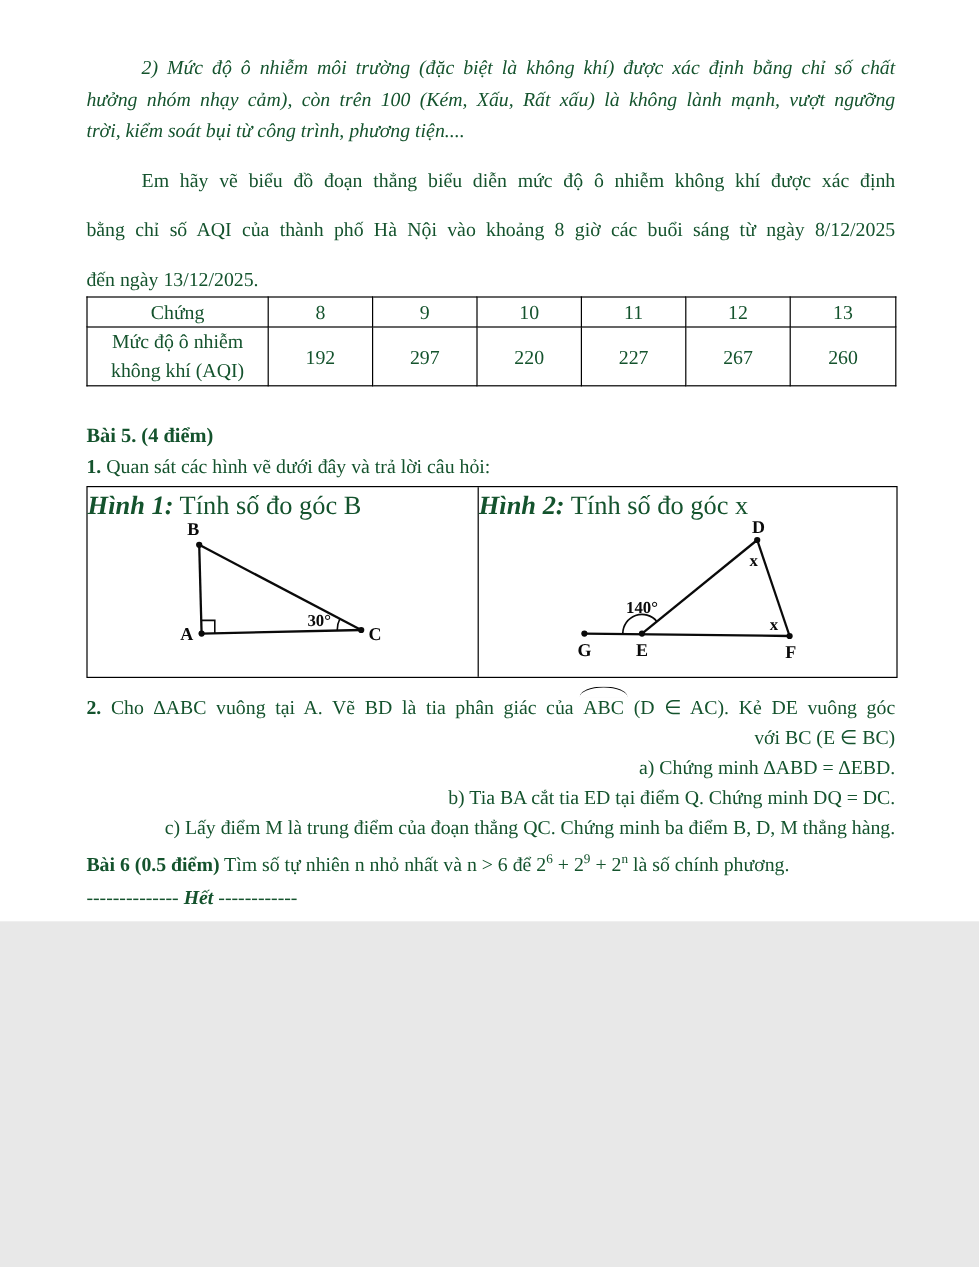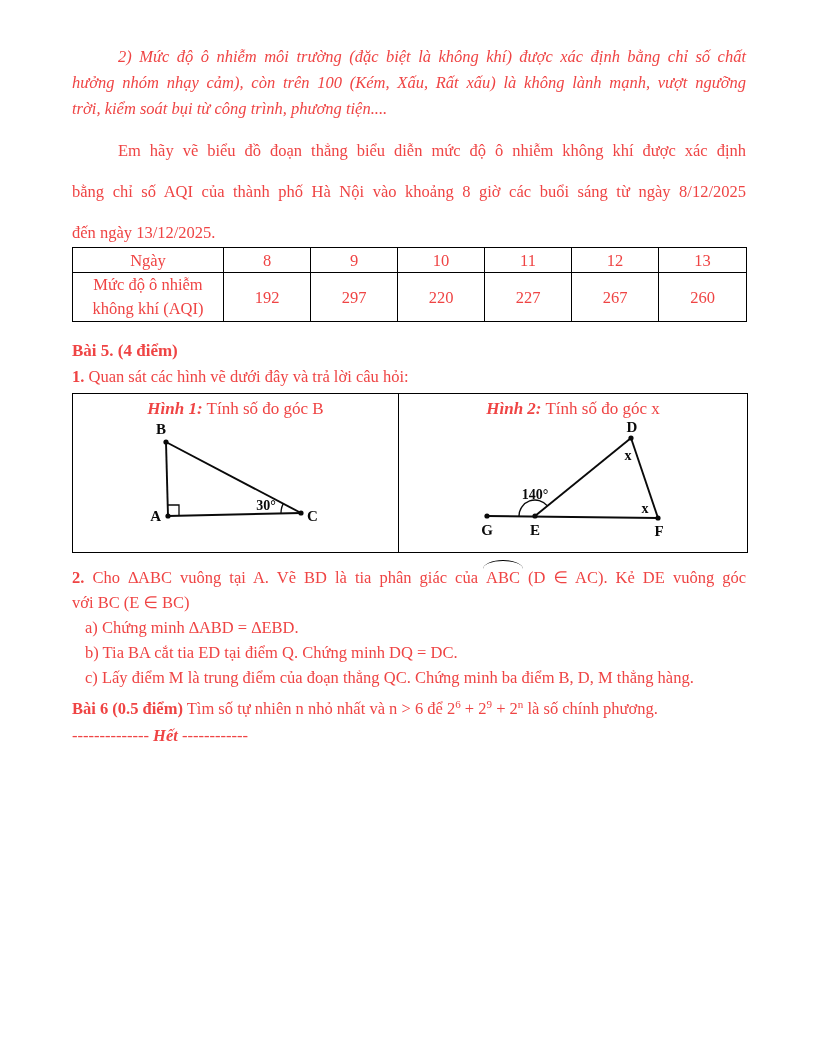--- a/index.html
+++ b/index.html
@@ -1,54 +1,54 @@
 <!DOCTYPE html>
 <html><head>
 <meta charset="utf-8">
 <style>
   html,body { margin:0; padding:0; background:#e8e8e8; }
   .page {
-    width:816px; height:1056px; margin:0 auto; background:#ffffff;
-    font-family:"Liberation Serif", serif; color:#ef4444;
+    width:816px; height:768px; margin:0 auto; background:#ffffff;
+    font-family:"Liberation Serif", serif; color:#14532d;
     box-sizing:border-box; padding:44px 70px 0 72px;
     font-size:16.5px; position:relative; overflow:hidden;
   }
   
   .pline { line-height:26px; white-space:nowrap; }
   .jline { white-space:normal; text-align:justify; text-align-last:justify; }
   .p1 .pline { font-style:italic; line-height:26px; }
   .p1 .first { text-indent:46px; }
   .p2 .pline { line-height:25px;margin-top:16px; }
   .p2 .first { text-indent:46px; }
 
   
   table.aqi { border-collapse:collapse; table-layout:fixed; width:674px; margin-top:2px; }
   table.aqi td { border:1.6px solid #000; text-align:center; padding:0; line-height:23px; }
   table.aqi tr.hrow td { height:24px; }
   table.aqi tr.drow td { height:47px; }
   .rowlabel div { line-height:24px; }
 
-  .bai5-heading { font-weight:bold; margin-top:16px; line-height:26px; font-size:17px; }
+  .bai5-heading { font-weight:bold; margin-top:28px; line-height:26px; font-size:17px; }
   .q1line { line-height:26px; }
   b.inb { font-weight:bold; }
 
   
   .figbox { margin-top:3px; width:674px; height:158px; border:1.6px solid #000; display:flex; box-sizing:content-box; }
   .figcell { position:relative; height:100%; }
   .figcell.left  { width:325px; border-right:1.6px solid #000; }
   .figcell.right { flex:1; }
-  .fig-title { text-align:center; line-height:25px; margin-top:2px; font-size:17px; }
+  .fig-title { text-align:left; line-height:25px; margin-top:2px; font-size:22px; }
   .fig-title .tb { font-weight:bold; font-style:italic; }
   .figsvg { position:absolute; left:0; top:25px; }
   svg text { font-family:"Liberation Serif", serif; font-weight:bold; font-size:15px; fill:#0a0a0a; }
   svg text.ang { font-size:14px; }
 
   
   .q2 { margin-top:12px; }
-  .q2 .pline { line-height:25px; }
+  .q2 .pline { line-height:25px;text-align:right; }
   .q2 .sub { padding-left:13px; }
   .hat { position:relative; display:inline-block; }
   .hat::before {
     content:""; position:absolute; left:-3px; right:-3px; top:-5px; height:8px;
     border-top:1.6px solid #000;
     border-radius:50% 50% 0 0 / 100% 100% 0 0;
   }
 
   .bai6 { margin-top:5px; line-height:28px; }
   .bai6 sup { font-size:11px; line-height:0; }
@@ -77,21 +77,21 @@
       <col style="width:151px">
         <col style="width:87px">
         <col style="width:87px">
       <col style="width:87px">
         <col style="width:87px">
         <col style="width:87px">
         <col style="width:88px">
     </colgroup>
     <tbody>
         <tr class="hrow">
-      <td>Ngày</td>
+      <td>Chứng</td>
       <td>8</td>
       <td>9</td>
       <td>10</td>
       <td>11</td>
       <td>12</td>
       <td>13</td>
     </tr>
     <tr class="drow">
       <td class="rowlabel">
         <div>Mức độ ô nhiễm</div>

